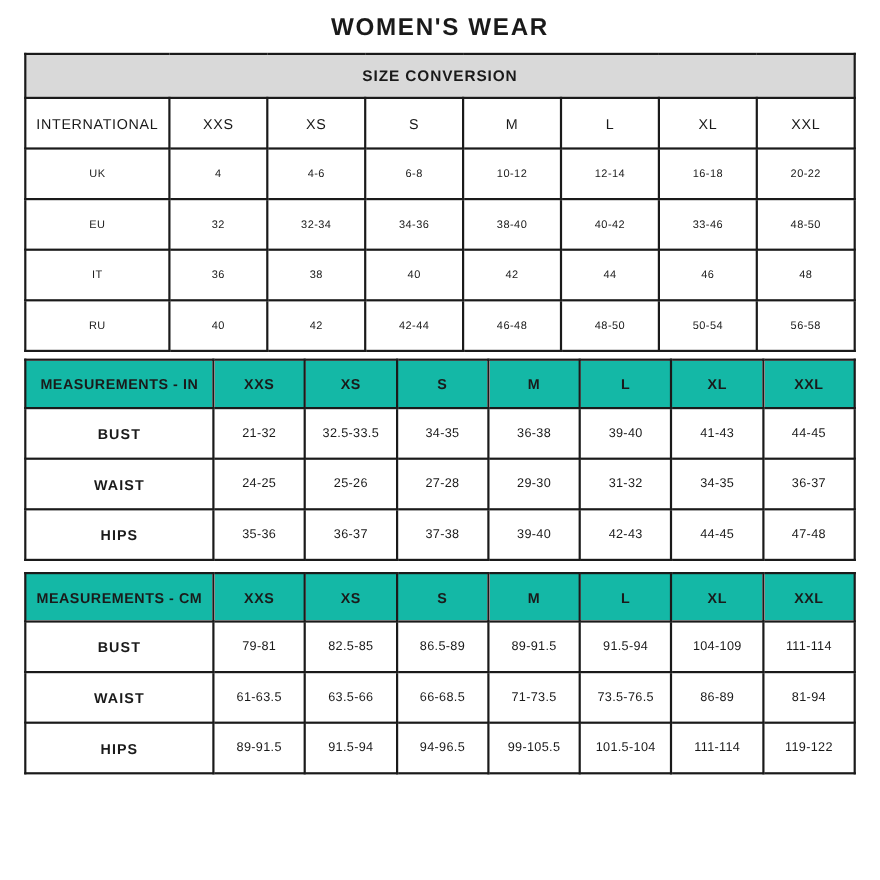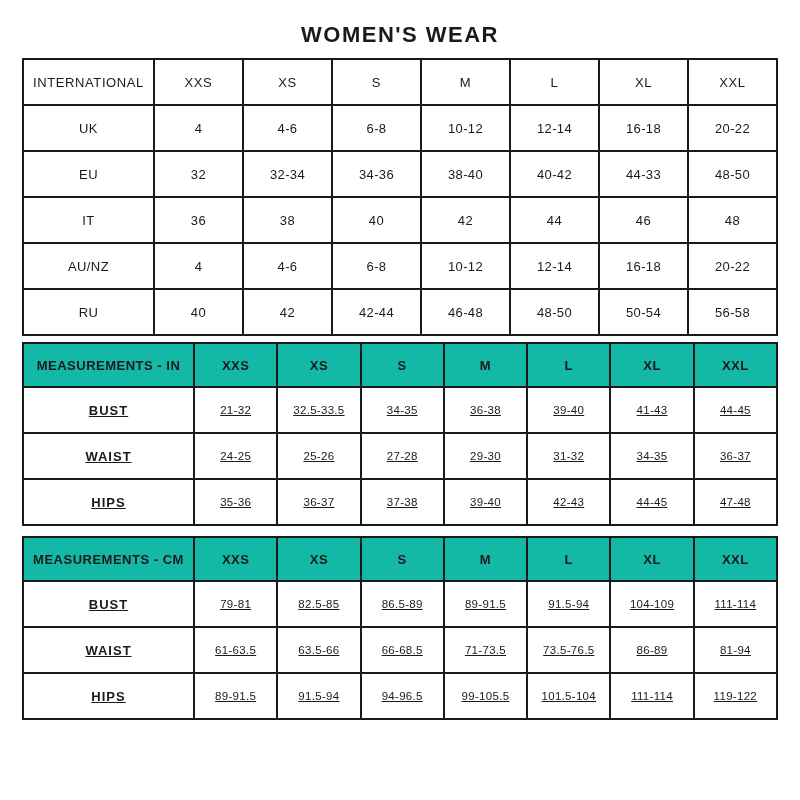--- a/index.html
+++ b/index.html
@@ -10,21 +10,21 @@
     background: #ffffff;
     font-family: "Liberation Sans", sans-serif;
     color: #1a1a1a;
     overflow: hidden;
   }
   .page-title {
     text-align: center;
     font-size: 22px;
     font-weight: 700;
     letter-spacing: 1.5px;
-    margin: 10px;
+    margin: 0;
     padding-top: 12px;
     height: 26px;
     line-height: 26px;
   }
   table {
     border-collapse: collapse;
     table-layout: fixed;
     width: 756px;
     margin-left: 22px;
   }
@@ -45,21 +45,21 @@
     font-size: 14px;
     letter-spacing: 0.8px;
   }
   .t1 .hrow td {
     height: 42px;
     font-size: 13px;
     letter-spacing: 0.6px;
   }
   .t1 .drow td {
     height: 42px;
-    font-size: 13px;
+    font-size: 10px;
     letter-spacing: 0.4px;
   }
   
   .t2 { margin-top: 6px; }
   .t3 { margin-top: 10px; }
   .tm col.c-label { width: 171px; }
   .tm .hrow td {
     background: #14b8a6;
     height: 40px;
     font-weight: 700;
@@ -68,40 +68,42 @@
   }
   .tm .drow td.rowlabel {
     font-weight: 700;
     font-size: 13px;
     letter-spacing: 1px;
   }
   .tm .drow td {
     height: 42px;
     font-size: 11.5px;
     letter-spacing: 0.3px;
-    text-decoration: underline;
   }
 </style>
 </head>
 <body>
 
 <h1 class="page-title">WOMEN'S WEAR</h1>
 
 <table class="t1">
   <colgroup>
       <col class="c-label">
       <col>
       <col>
       <col>
       <col>
       <col>
       <col>
       <col>
     </colgroup>
   <tbody>
+    <tr>
+      <td colspan="8" class="banner">SIZE CONVERSION</td>
+    </tr>
     <tr class="hrow">
       <td>INTERNATIONAL</td>
       <td>XXS</td>
       <td>XS</td>
       <td>S</td>
       <td>M</td>
       <td>L</td>
       <td>XL</td>
       <td>XXL</td>
     </tr>
@@ -115,42 +117,32 @@
       <td>16-18</td>
       <td>20-22</td>
     </tr>
     <tr class="drow">
       <td class="rowlabel">EU</td>
       <td>32</td>
       <td>32-34</td>
       <td>34-36</td>
       <td>38-40</td>
       <td>40-42</td>
-      <td>44-33</td>
+      <td>33-46</td>
       <td>48-50</td>
     </tr>
     <tr class="drow">
       <td class="rowlabel">IT</td>
       <td>36</td>
       <td>38</td>
       <td>40</td>
       <td>42</td>
       <td>44</td>
       <td>46</td>
       <td>48</td>
-    </tr>
-    <tr class="drow">
-      <td class="rowlabel">AU/NZ</td>
-      <td>4</td>
-      <td>4-6</td>
-      <td>6-8</td>
-      <td>10-12</td>
-      <td>12-14</td>
-      <td>16-18</td>
-      <td>20-22</td>
     </tr>
     <tr class="drow">
       <td class="rowlabel">RU</td>
       <td>40</td>
       <td>42</td>
       <td>42-44</td>
       <td>46-48</td>
       <td>48-50</td>
       <td>50-54</td>
       <td>56-58</td>

